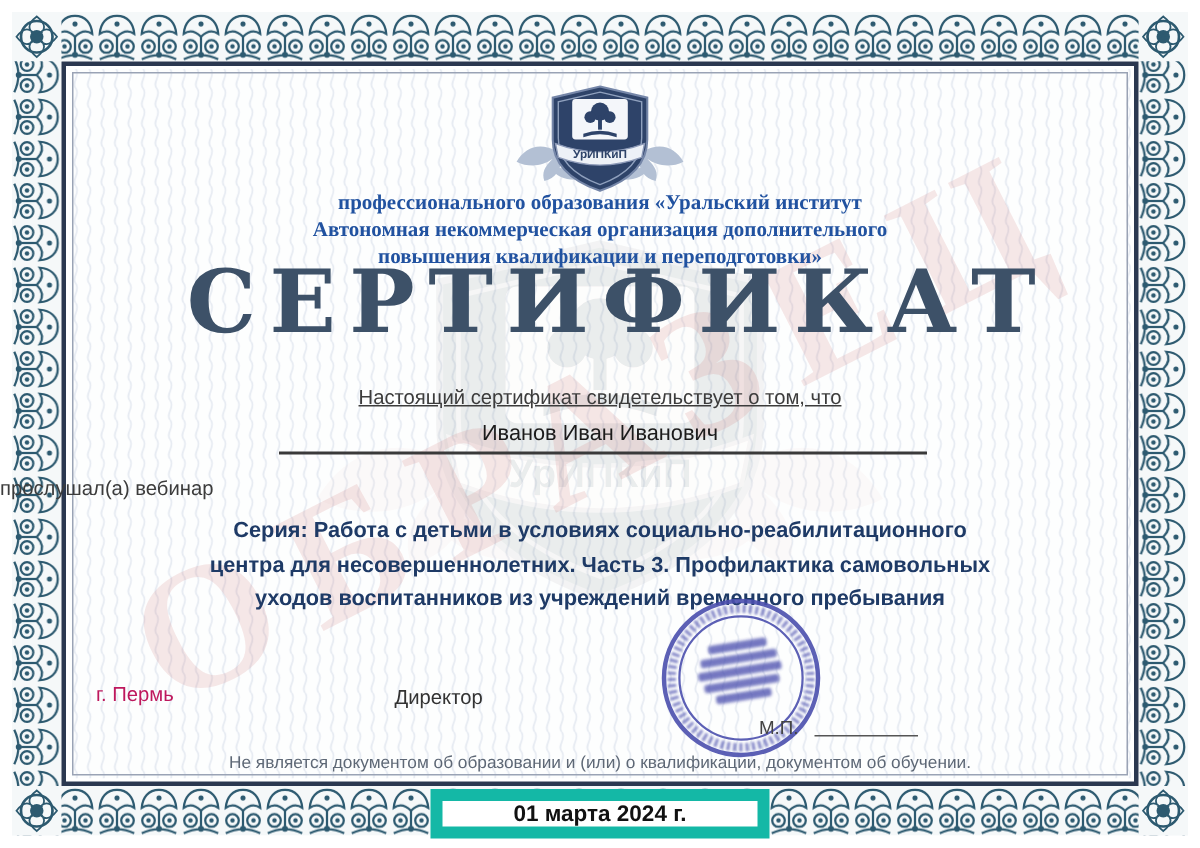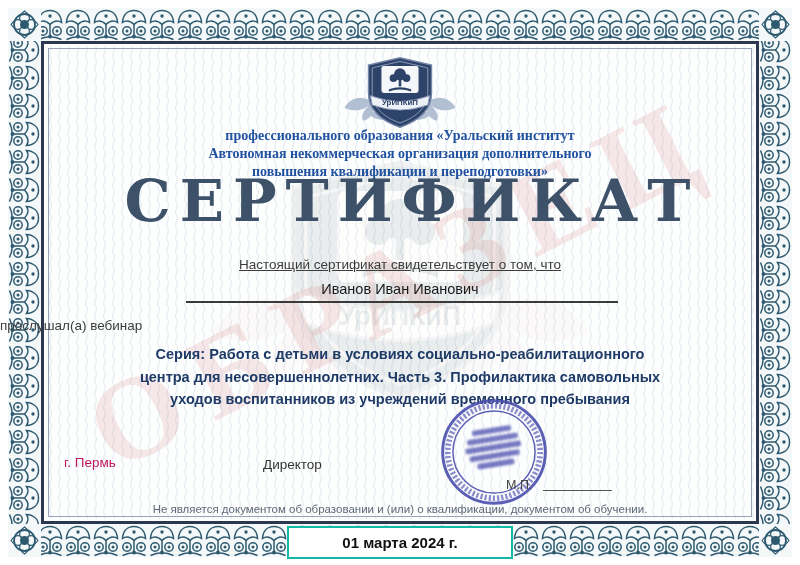--- a/index.html
+++ b/index.html
@@ -58,21 +58,21 @@
   .course span { display:block; }
   .stamp { left:438px; top:396px; width:112px; height:112px; z-index:5; opacity:0.9; }
   .director { left:263px; top:457px; font-size:13.5px; line-height:15.5px; color:#333333; }
   .director span { display:block; }
   .city { left:64px; top:455px; font-size:13.5px; color:#be185d; }
   .mp   { left:506px; top:478px; font-size:12.5px; color:#444444; z-index:6; }
   .sigline { left:543px; top:490px; width:69px; border-top:1.5px solid #555555; z-index:6; }
   .disclaimer { left:0; top:503px; width:100%; text-align:center; font-size:11.5px; color:#5e6876; z-index:4; }
   .datebox {
     left:287px; top:526px; width:226px; height:33px; z-index:7;
-    background:#ffffff; border:2px solid #14b8a6;
+    background:#ffffff; border:8px solid #14b8a6;
     display:flex; align-items:center; justify-content:center;
     font-size:15px; font-weight:bold; color:#111111;
   }
 </style>
 </head>
 <body>
 
 <div class="page">
 
   <svg width="0" height="0" style="position:absolute" aria-hidden="true">

